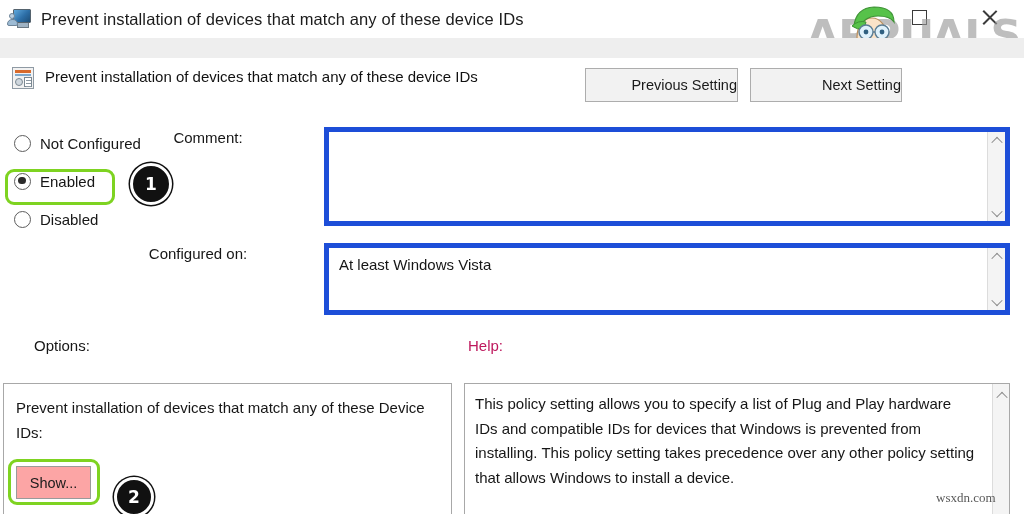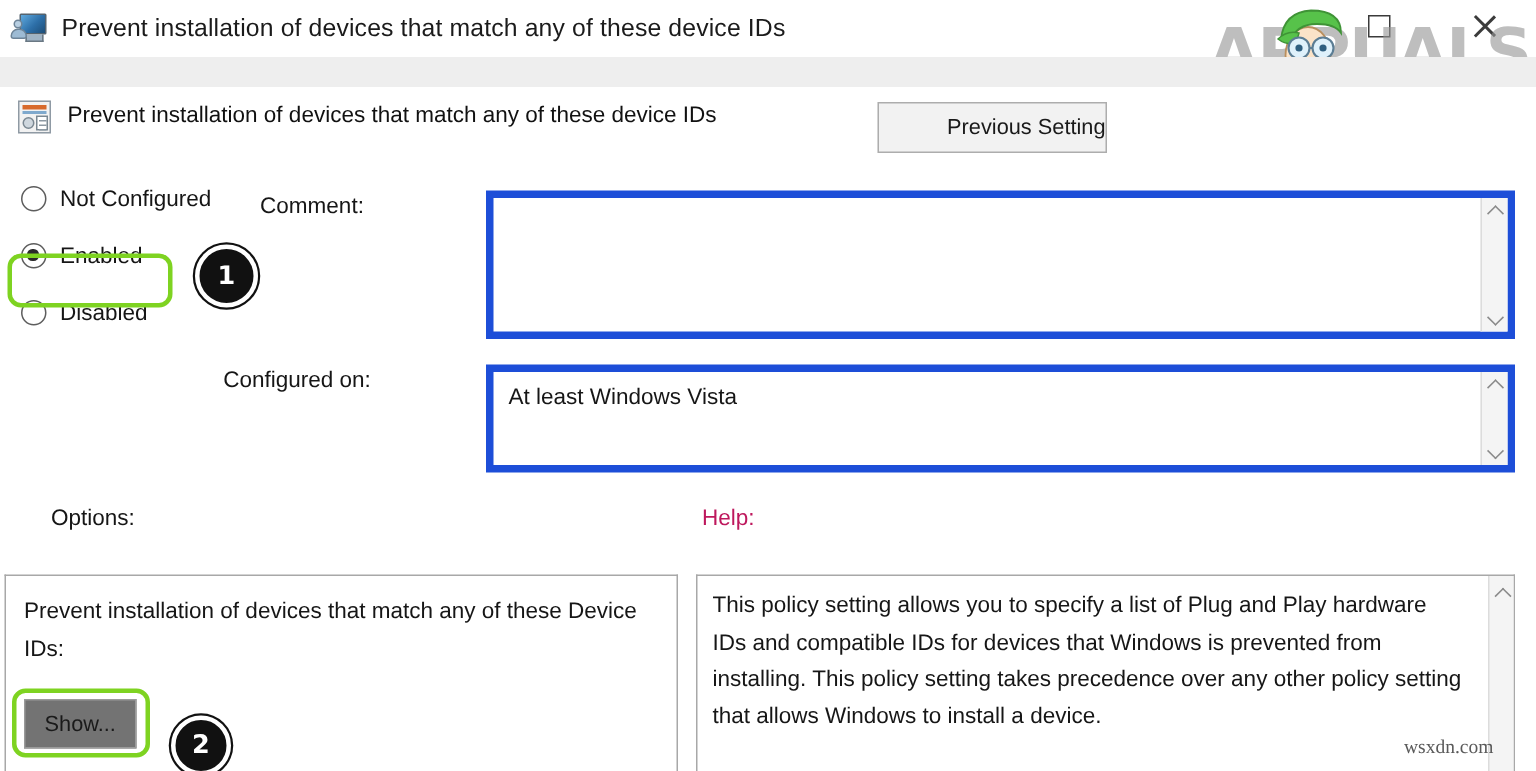--- a/index.html
+++ b/index.html
@@ -186,21 +186,21 @@
   }
   .btn-prev { left: 585px; top: 68px; width: 153px; height: 34px; }
   .btn-next { left: 750px; top: 68px; width: 152px; height: 34px; }
 
   
   .radio-group { position: absolute; left: 0; top: 124px; width: 190px; }
   .radio-row {
     position: relative;
     height: 38px;
     display: flex;
-    align-items: flex-start;
+    align-items: center;
     padding-left: 14px;
   }
   .radio-mark {
     width: 17px; height: 17px;
     border-radius: 50%;
     border: 1.4px solid #5d5d5d;
     background: #ffffff;
     flex: 0 0 auto;
     position: relative;
   }
@@ -312,21 +312,21 @@
     left: 12px; top: 11px;
     width: 410px;
     font-size: 15px;
     line-height: 25px;
     color: #161616;
   }
   .btn-show {
     position: absolute;
     left: 16px; top: 466px;
     width: 75px; height: 33px;
-    background: #737373;
+    background: #fca5a5;
     border: 1px solid #9a9a9a;
     font-family: "Liberation Sans", sans-serif;
     font-size: 14.5px;
     color: #1a1a1a;
     padding: 0;
     cursor: default;
   }
   .help-text {
     position: absolute;
     left: 10px; top: 8px;
@@ -395,20 +395,21 @@
   <div class="headerrow">
     <div class="policy-icon">
       <div class="pi-bar"></div>
       <div class="pi-bar2"></div>
       <div class="pi-disc"></div>
       <div class="pi-doc"></div>
     </div>
     <div class="header-title">Prevent installation of devices that match any of these device IDs</div>
   </div>
   <button class="btn btn-prev">Previous Setting</button>
+  <button class="btn btn-next">Next Setting</button>
 
   <div class="radio-group">
     <div class="radio-row">
       <div class="radio-mark"></div>
       <div class="radio-label">Not Configured</div>
     </div>
     <div class="radio-row">
       <div class="radio-mark checked"></div>
       <div class="radio-label">Enabled</div>
     </div>

